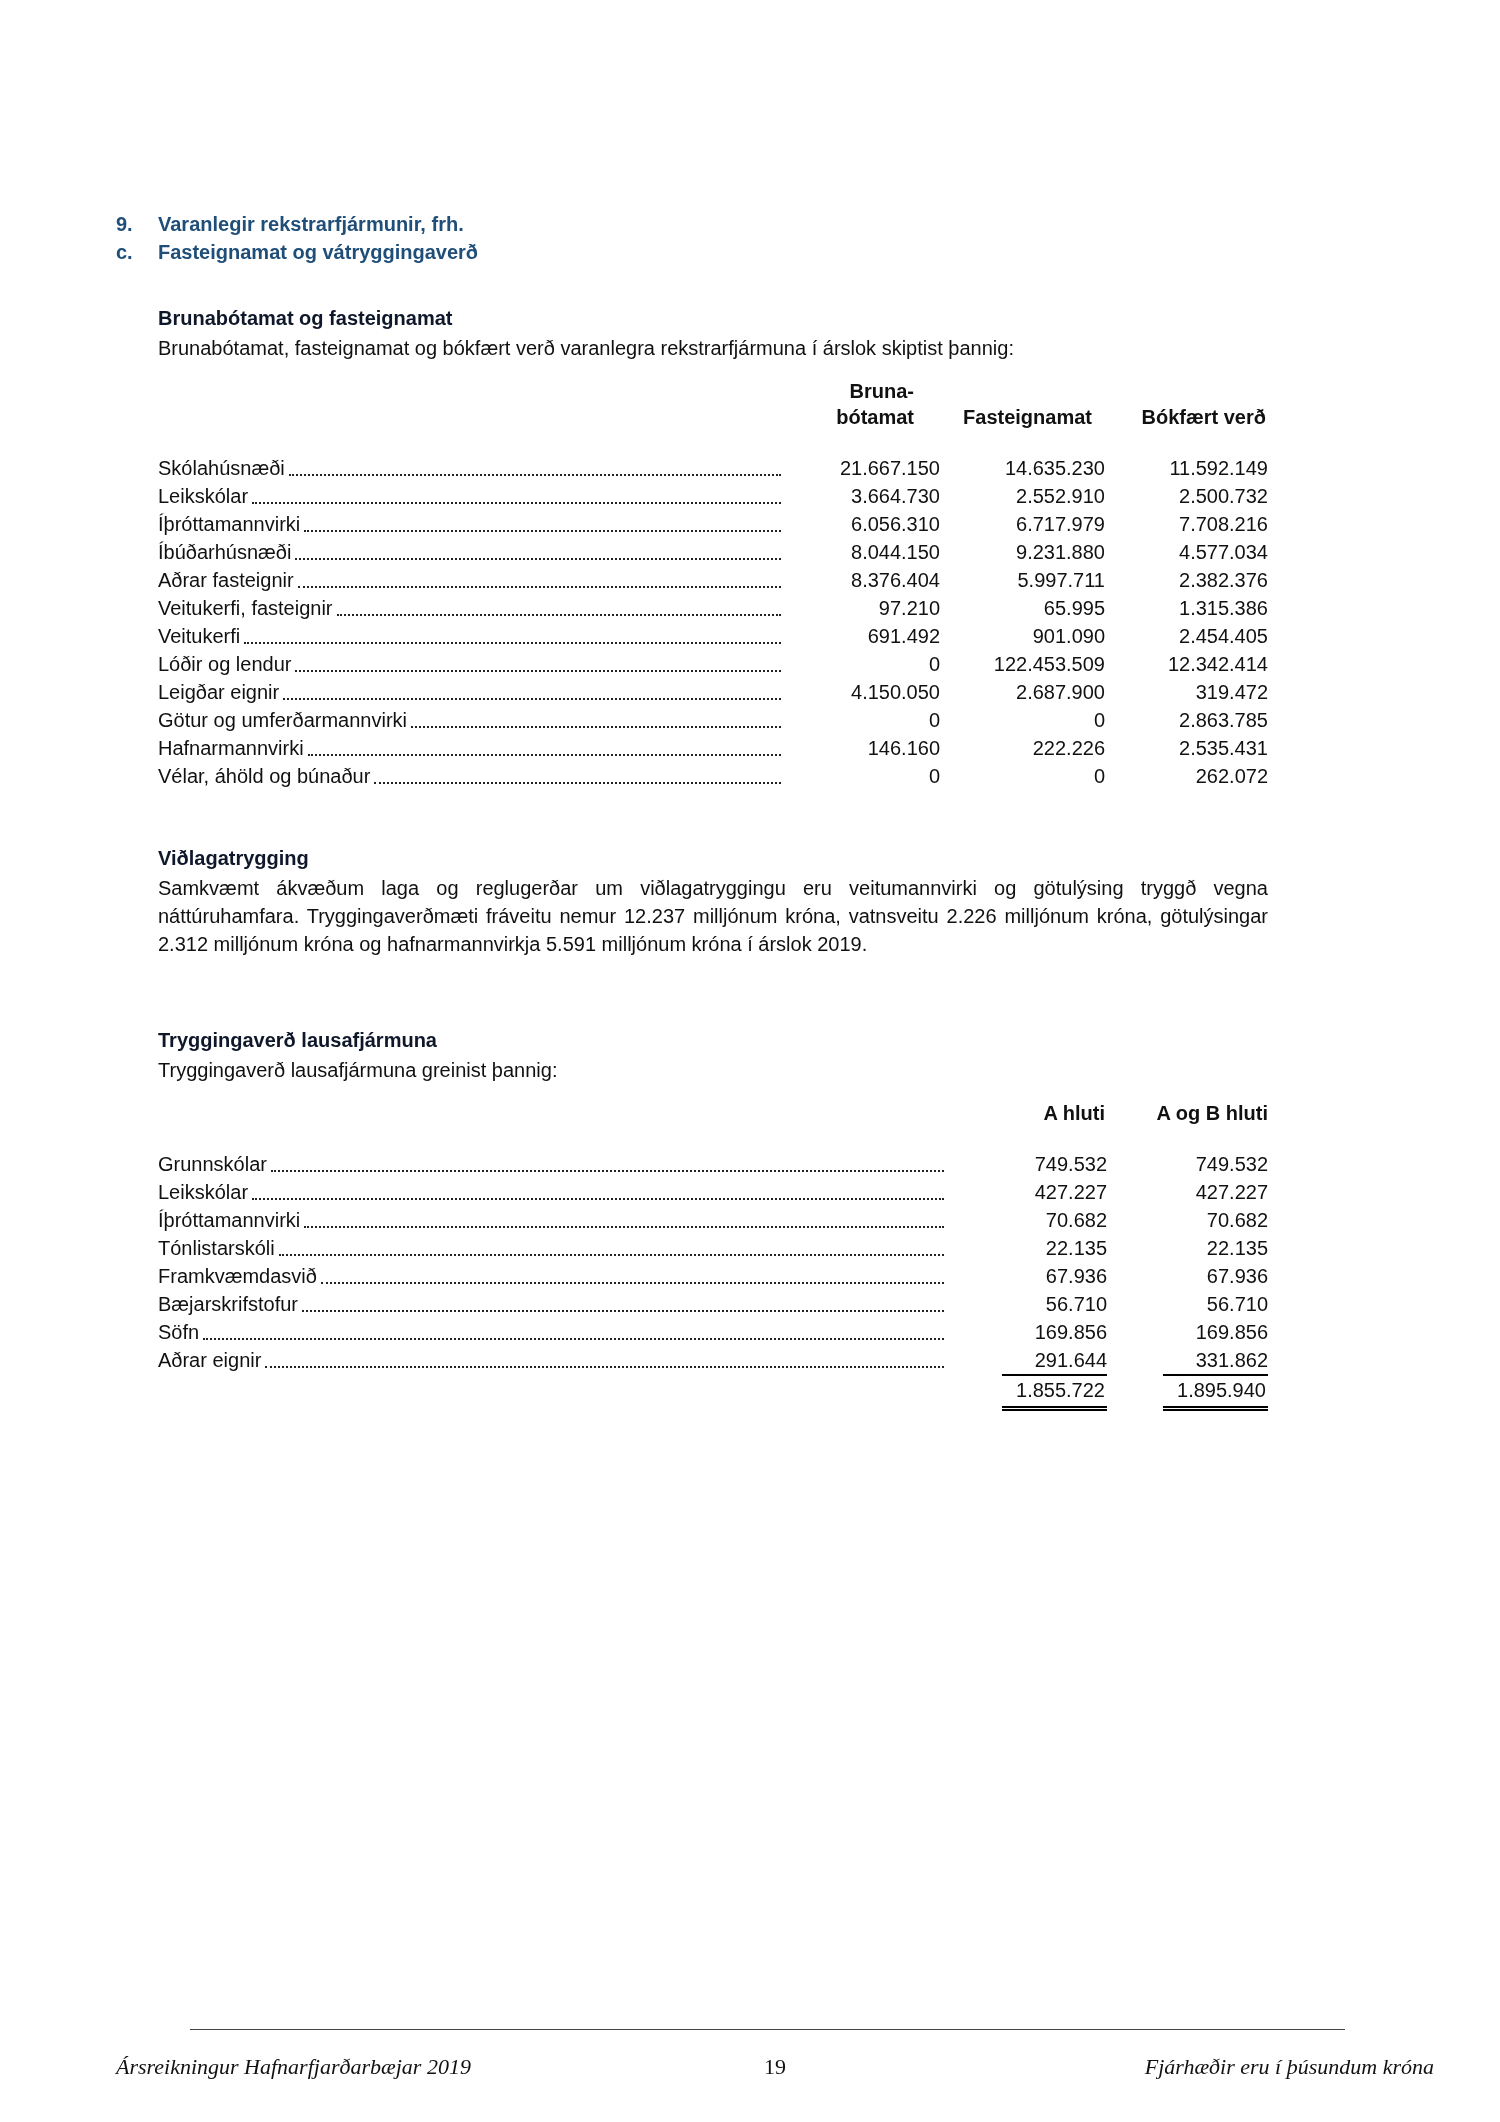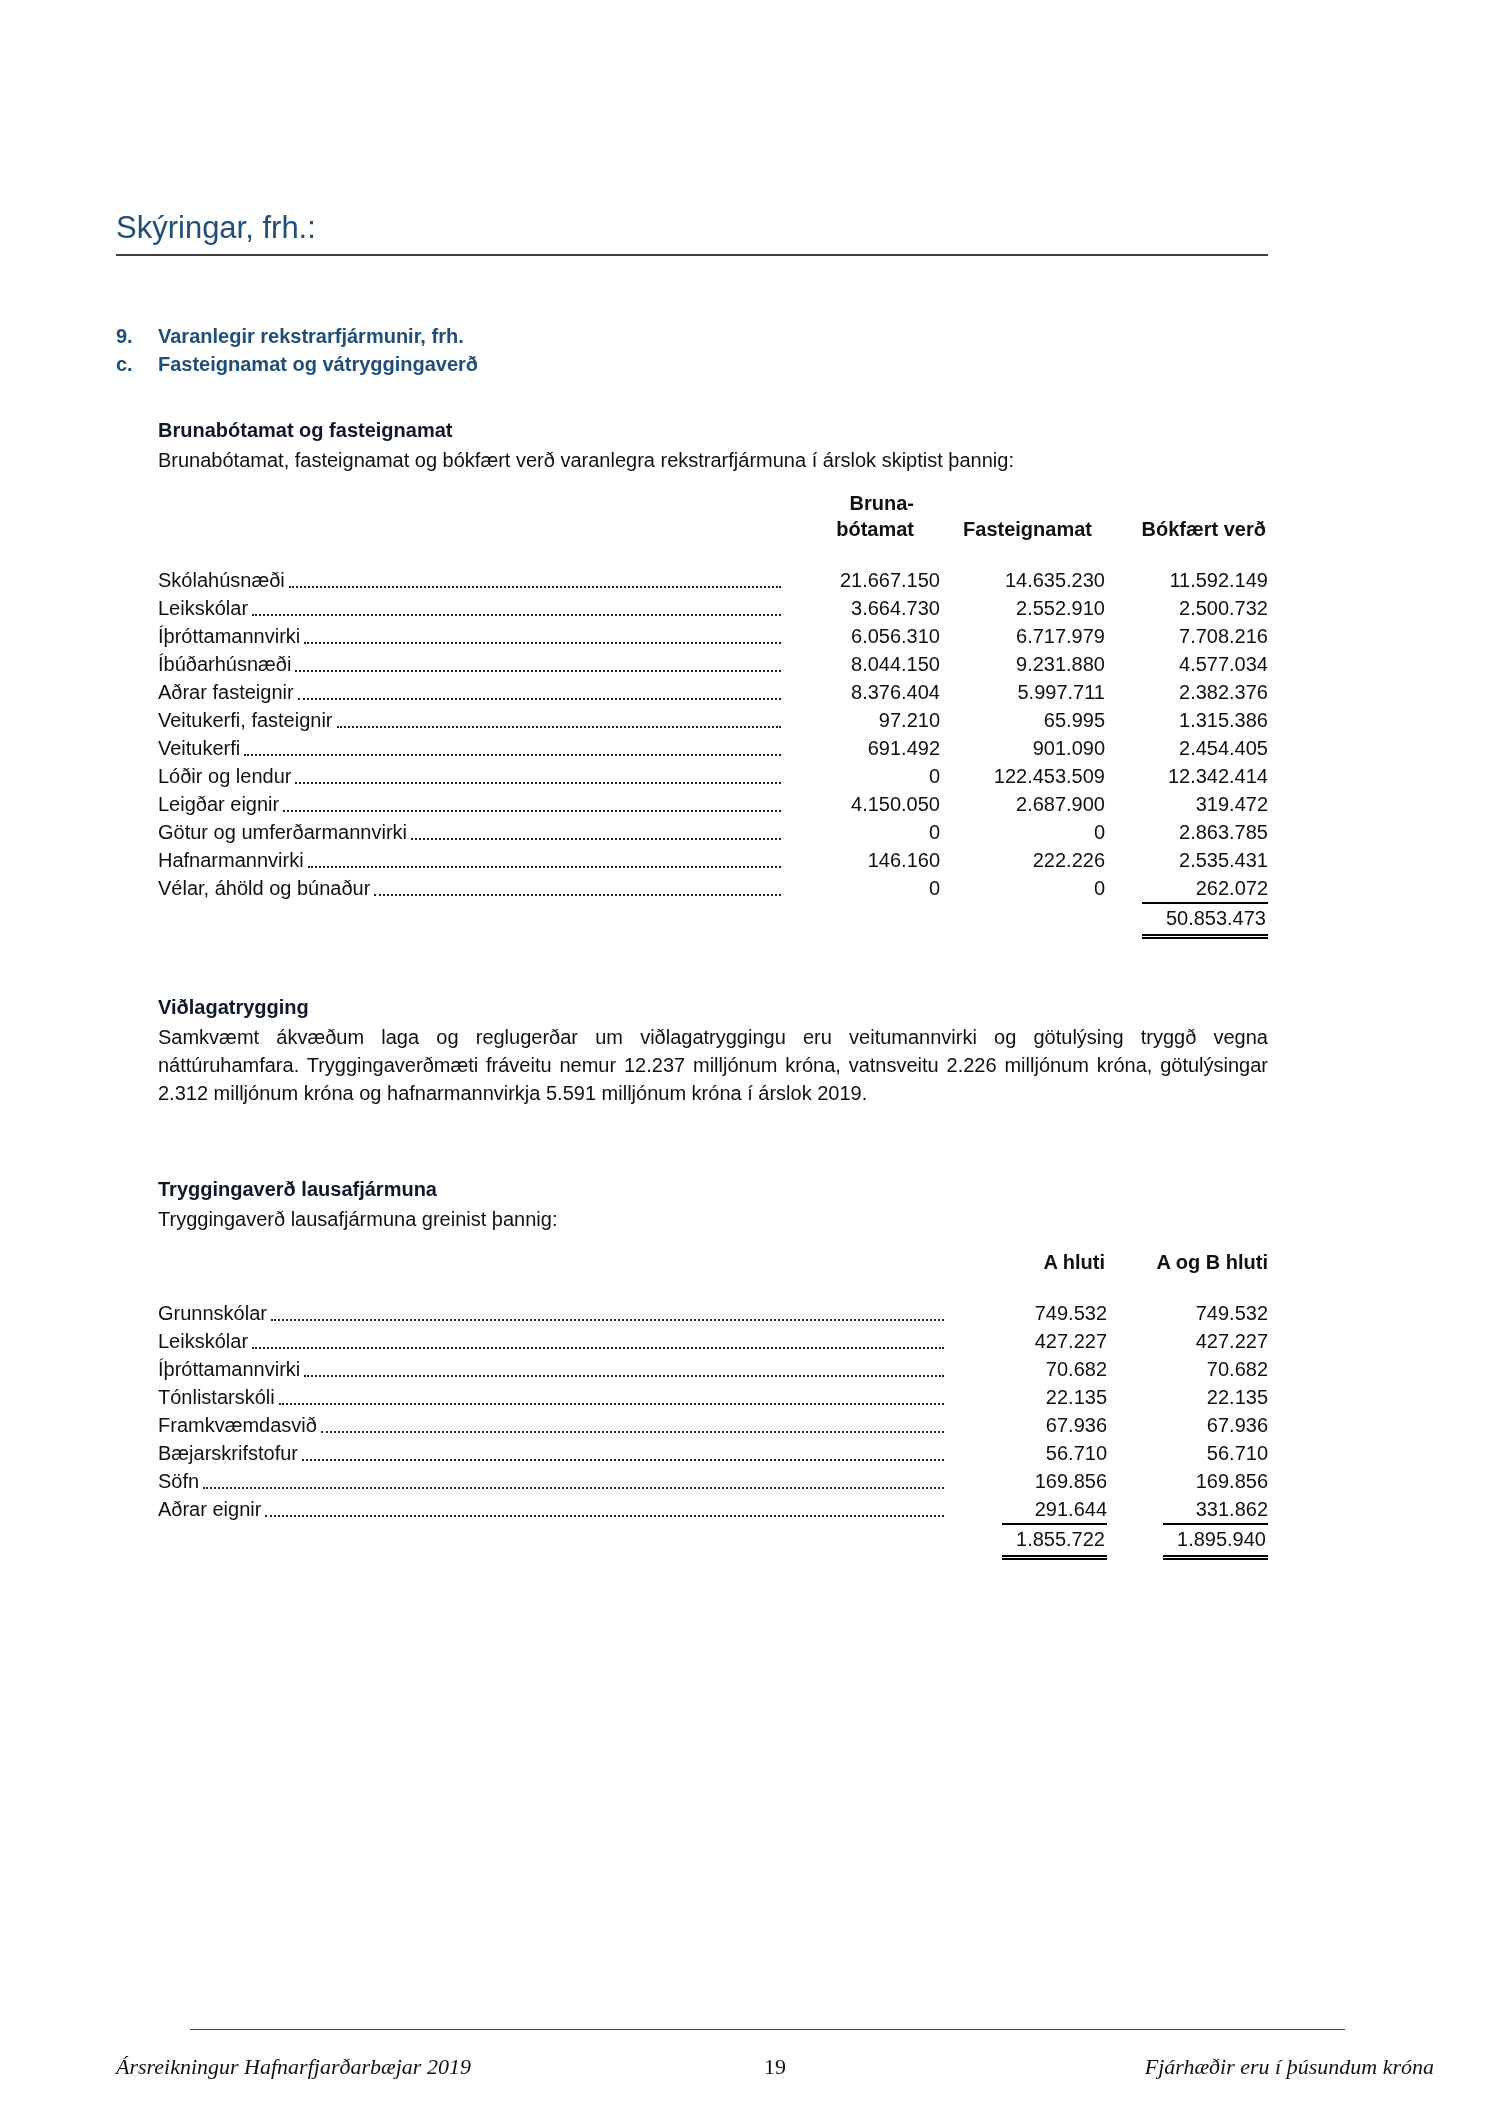--- a/index.html
+++ b/index.html
@@ -111,21 +111,20 @@
   .footer-left  { flex: 1; font-style: italic; text-align: left; }
   .footer-page  { flex: none; text-align: center; }
   .footer-right { flex: 1; font-style: italic; text-align: right; }
 </style>
 </head>
 <body>
 
 <div class="page">
   <div class="content">
 
-    <div class="doc-title">Skýringar, frh.:</div>
 
     <div class="note-line">
       <span class="note-num">9.</span>
       <span>Varanlegir rekstrarfjármunir, frh.</span>
     </div>
     <div class="note-line">
       <span class="note-num">c.</span>
       <span>Fasteignamat og vátryggingaverð</span>
     </div>
 
@@ -221,26 +220,20 @@
             <span class="c2">222.226</span>
             <span class="c3">2.535.431</span>
           </div>
         <div class="trow">
             <span class="tlabel">Vélar, áhöld og búnaður</span>
             <span class="leader"></span>
             <span class="c1">0</span>
             <span class="c2">0</span>
             <span class="c3">262.072</span>
           </div>
-        <div class="trow total-row">
-          <span class="spacer-plain"></span>
-          <span class="c1"></span>
-          <span class="c2"></span>
-          <span class="c3"><span class="sumline">50.853.473</span></span>
-        </div>
       </div>
     </div>
 
     <div class="section gap-large">
       <div class="blue-head">Viðlagatrygging</div>
       <div class="body-text justified">Samkvæmt ákvæðum laga og reglugerðar um viðlagatryggingu eru veitumannvirki og götulýsing tryggð vegna náttúruhamfara. Tryggingaverðmæti fráveitu nemur 12.237 milljónum króna, vatnsveitu 2.226 milljónum króna, götulýsingar 2.312 milljónum króna og hafnarmannvirkja 5.591 milljónum króna í árslok 2019.</div>
     </div>
 
     <div class="section gap-xl">
       <div class="blue-head" style="margin-top:30px;">Tryggingaverð lausafjármuna</div>

